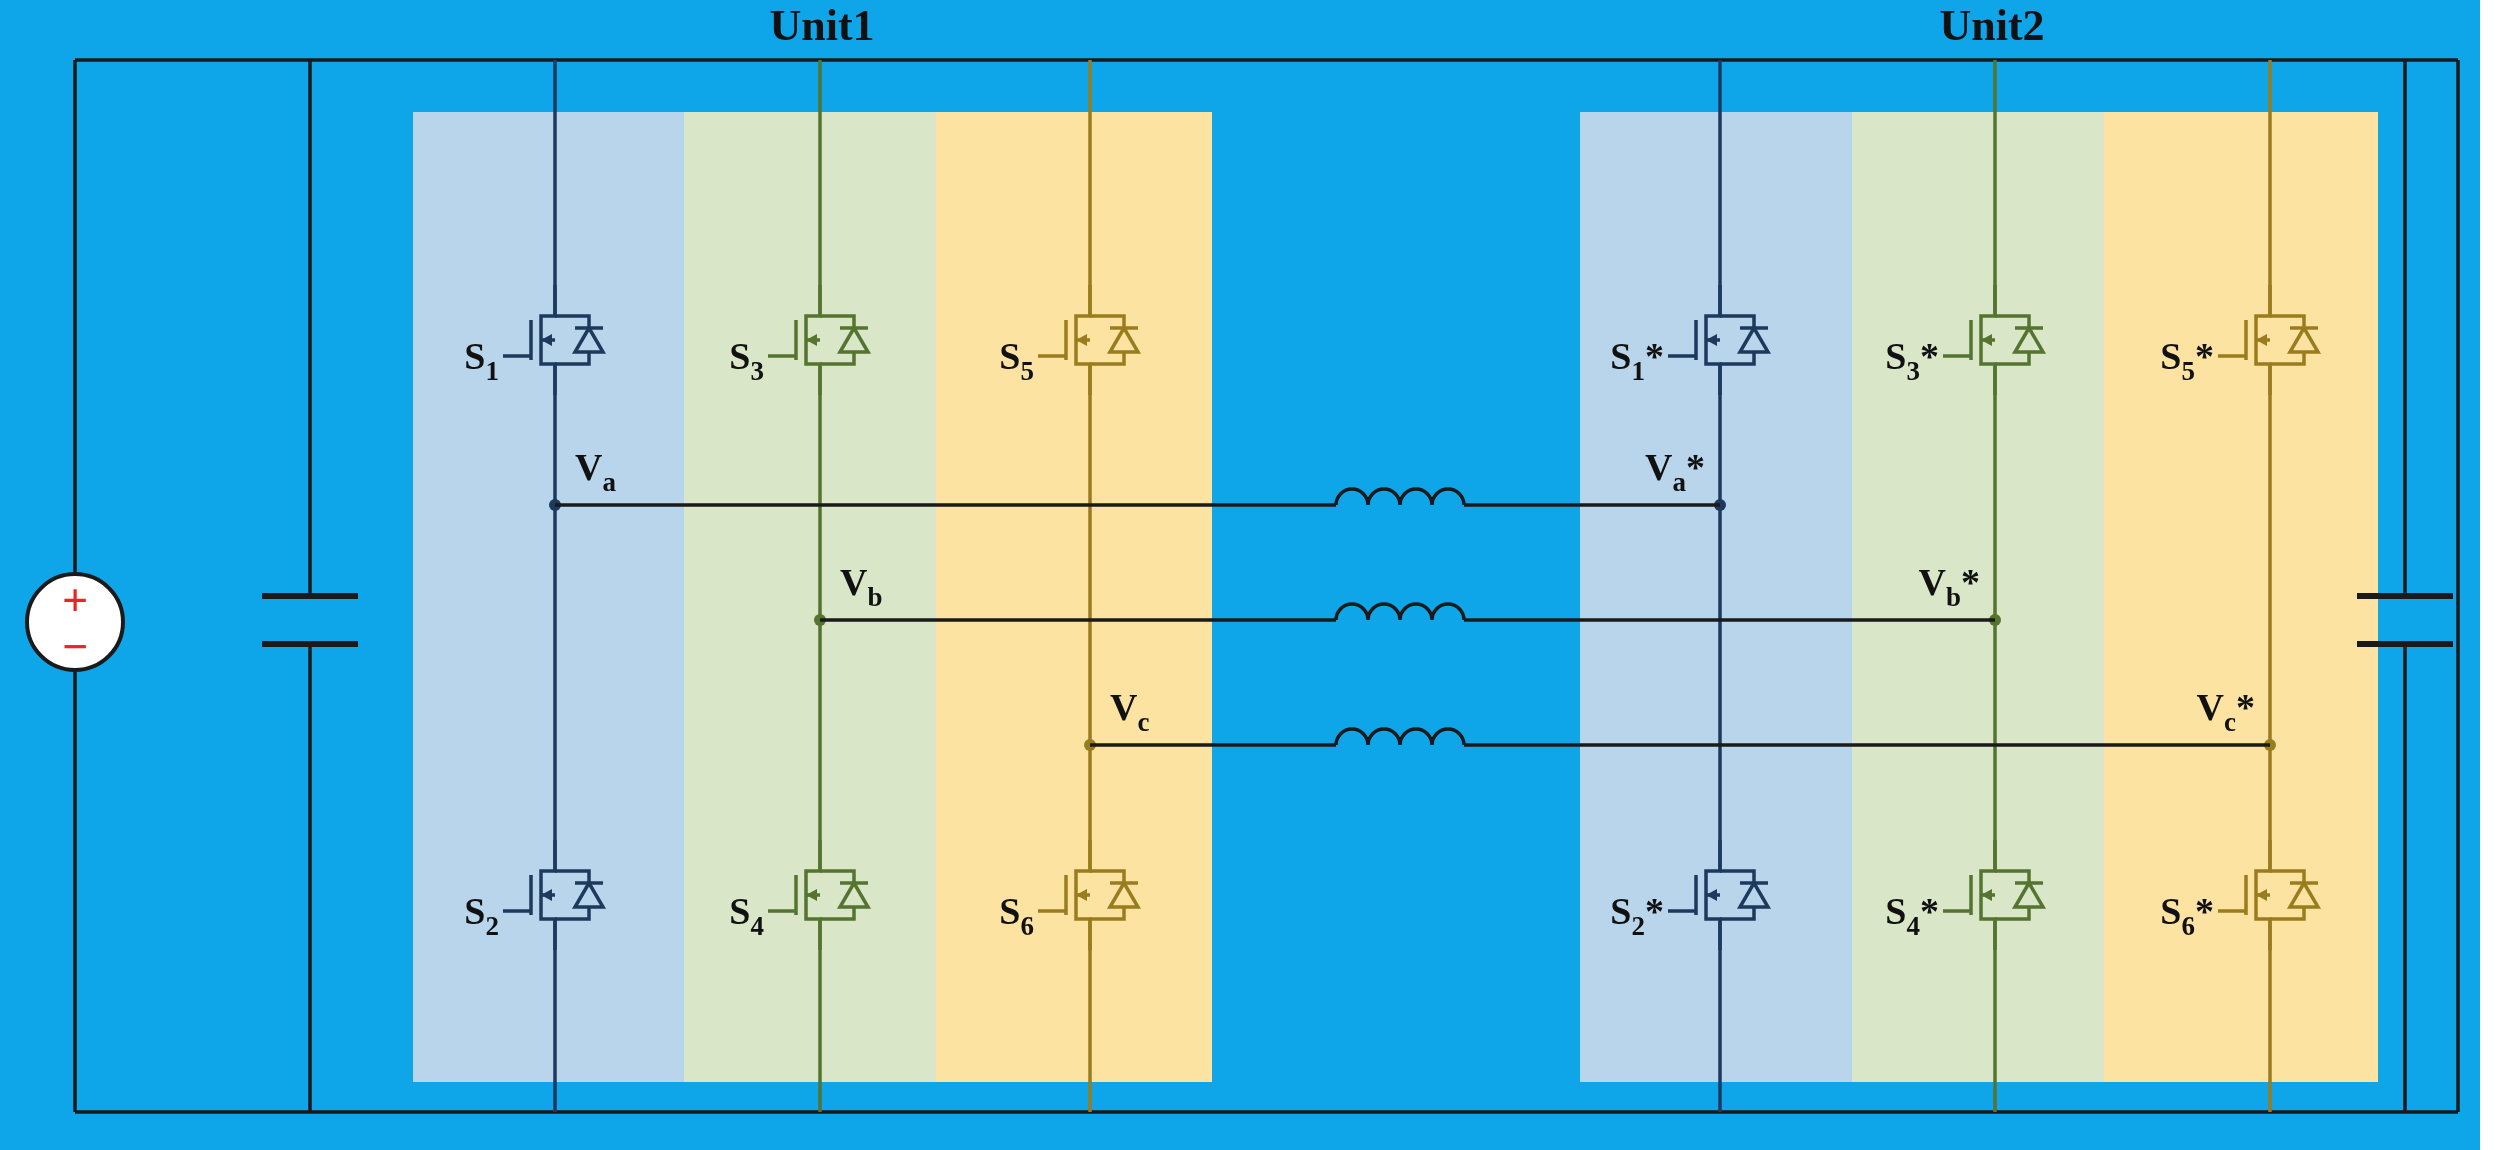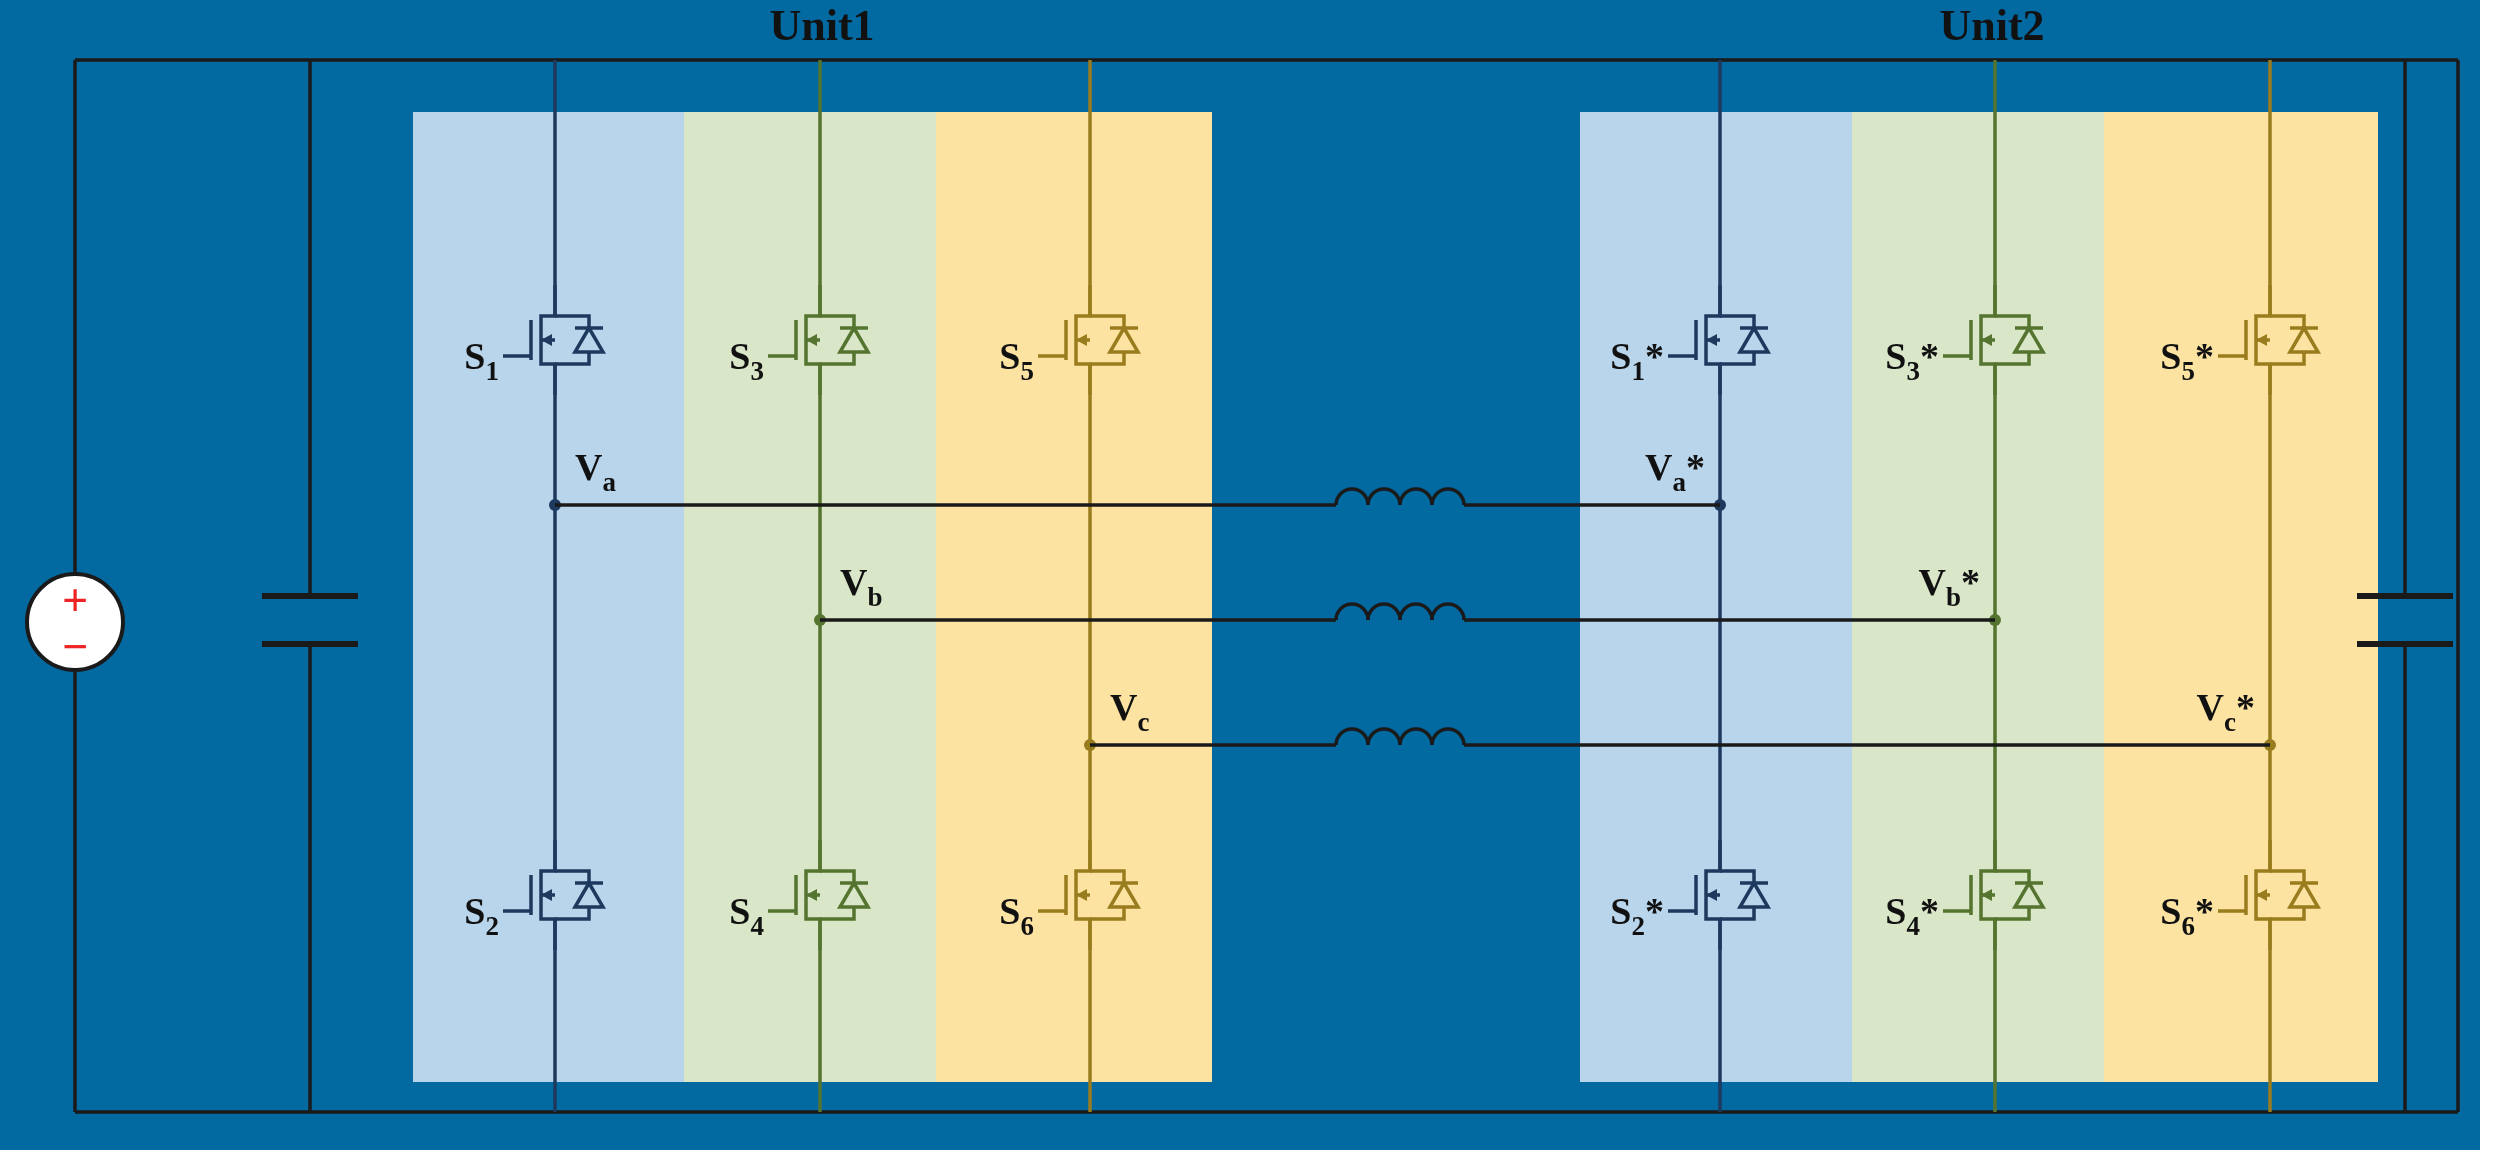--- a/index.html
+++ b/index.html
@@ -1,16 +1,16 @@
 <!DOCTYPE html>
 <html><head>
 <meta charset="utf-8">
 <style>
   html, body { margin: 0; padding: 0; background: #ffffff; }
-  .page { width: 2480px; height: 1150px; background: #0369a1; position: relative; }
+  .page { width: 2480px; height: 1150px; background: #0ea5e9; position: relative; }
   svg { display: block; }
   svg path { fill: none; }
   text { font-family: "Liberation Serif", serif; font-weight: bold; }
 </style>
 </head>
 <body>
 
 <div class="page">
 <svg width="2520" height="1150" viewBox="0 0 2520 1150" xmlns="http://www.w3.org/2000/svg" fill="#111" stroke-width="3.5">
 

